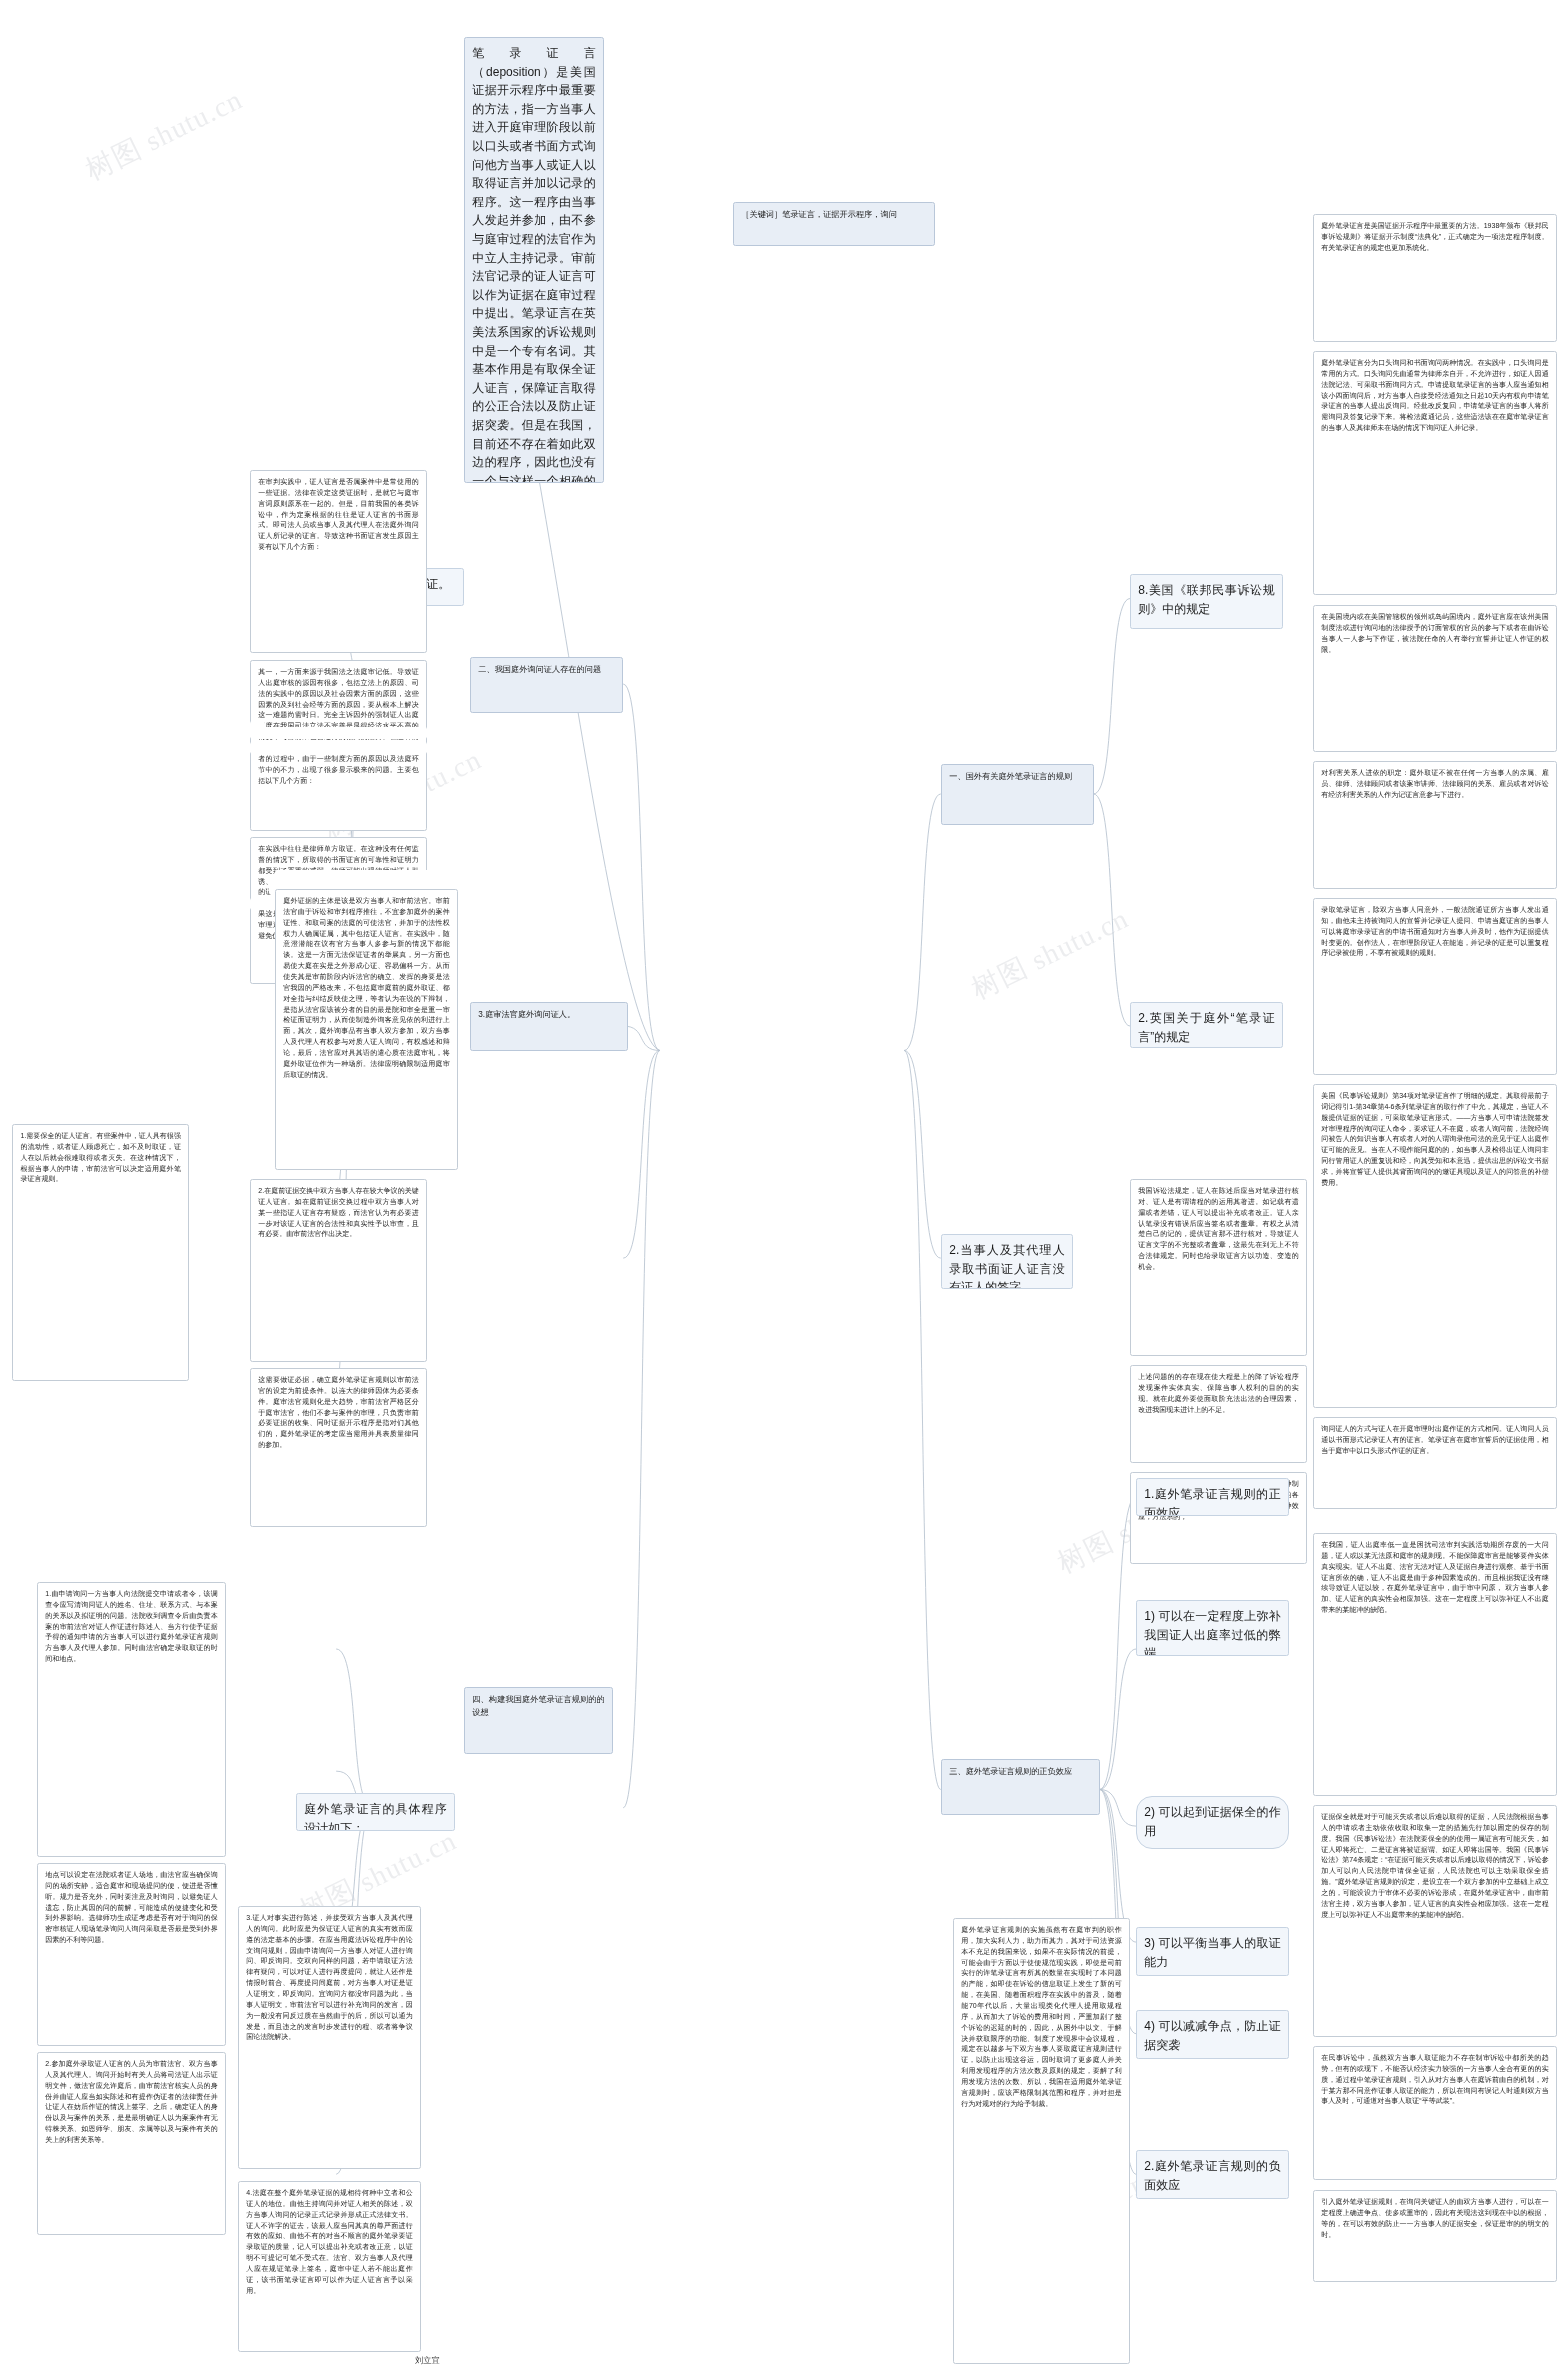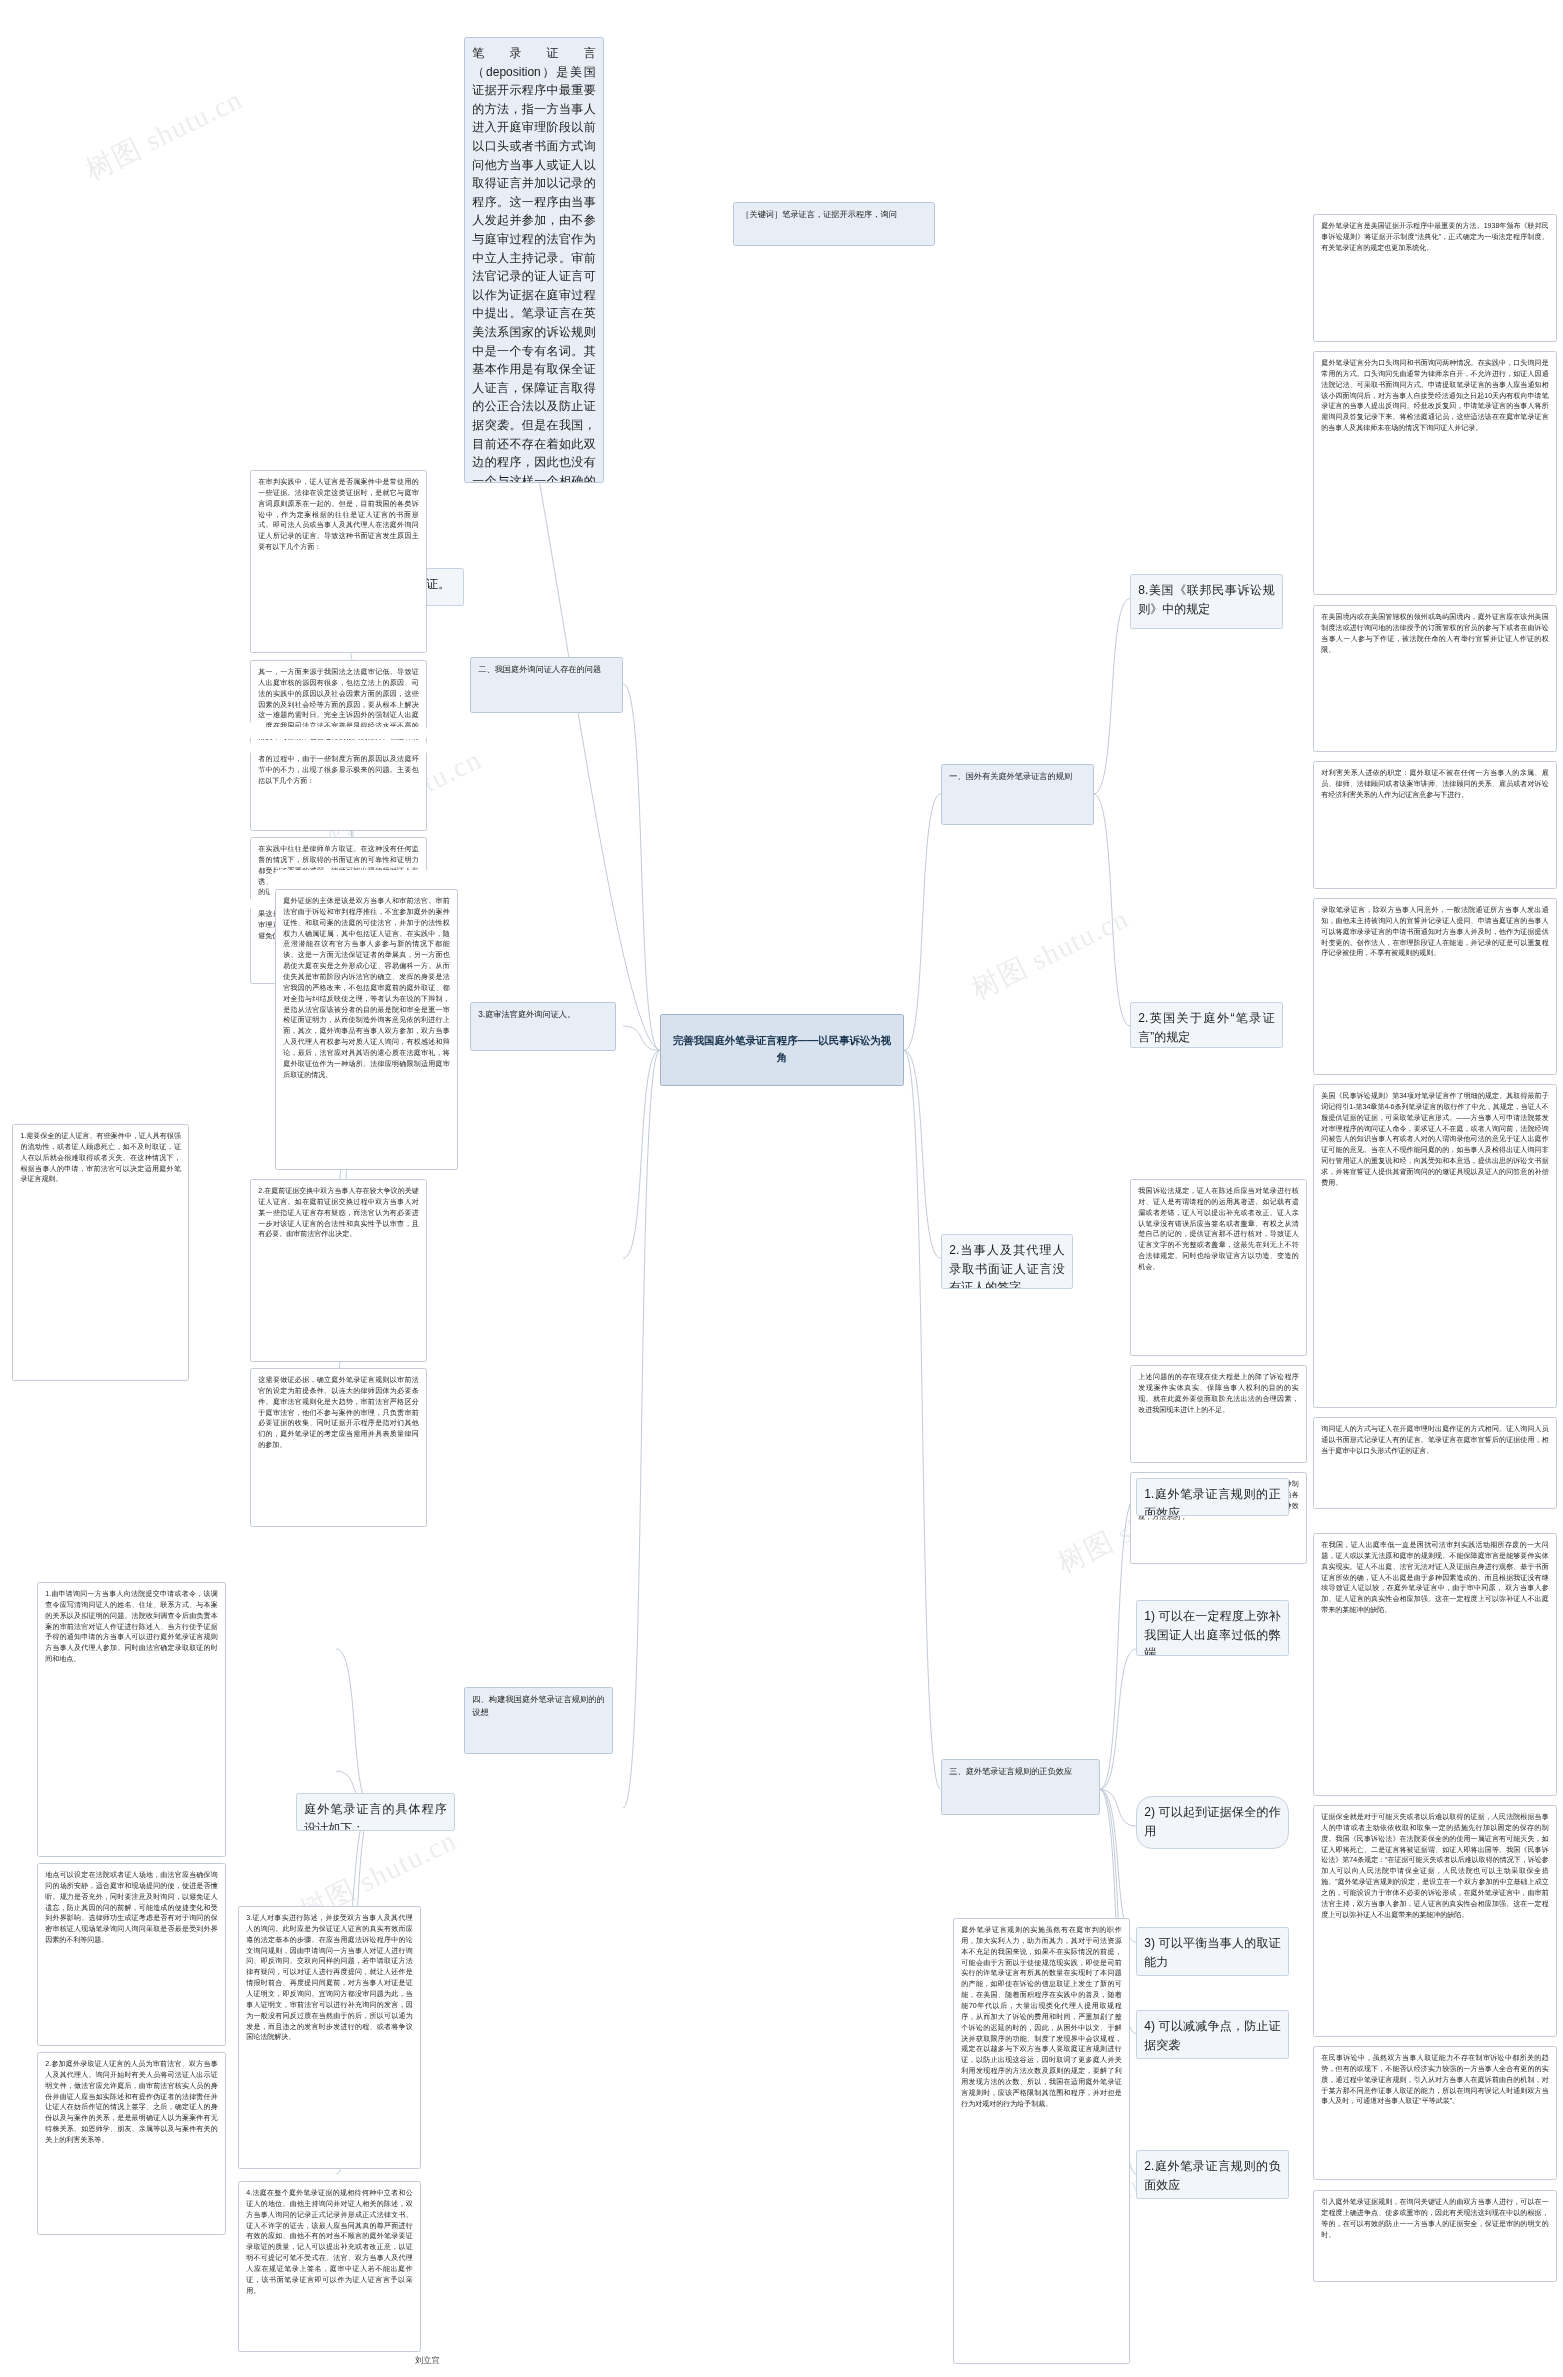--- a/index.html
+++ b/index.html
@@ -81,21 +81,20 @@
     <path d="M600 1120 C560 1120 580 2330 540 2330"></path>
 
     <path d="M610 2960 C570 2960 590 2700 550 2700"></path>
     <path d="M610 2960 C570 2960 590 2900 550 2900"></path>
     <path d="M610 2960 C570 2960 590 3200 550 3200"></path>
     <path d="M610 2960 C570 2960 590 3560 550 3560"></path>
 
     <path d="M1080 1720 C1000 1700 880 600 800 420"></path>
   </svg>
 
-  <div class="node center t17" style="left:660px;top:1014px;width:244px;height:72px;">完善我国庭外笔录证言程序——以民事诉讼为视角</div>
 
   <div class="node blue t12" style="left:464px;top:37px;width:140px;height:446px;">笔录证言（deposition）是美国证据开示程序中最重要的方法，指一方当事人进入开庭审理阶段以前以口头或者书面方式询问他方当事人或证人以取得证言并加以记录的程序。这一程序由当事人发起并参加，由不参与庭审过程的法官作为中立人主持记录。审前法官记录的证人证言可以作为证据在庭审过程中提出。笔录证言在英美法系国家的诉讼规则中是一个专有名词。其基本作用是有取保全证人证言，保障证言取得的公正合法以及防止证据突袭。但是在我国，目前还不存在着如此双边的程序，因此也没有一个与这样一个相确的概念与之对应，而本文正是在严格意义上使用笔录证言这一词汇的，它以一系列严格的程序作为实施的保障，由于笔录证言在法律中被取采，所以本文中在涉及到我国司法实践时力求严密地使用这一概念，笔者将其界定为庭外笔录证言。理解笔录证言的内涵，有必要了解国外的相关立法。</div>
 
   <div class="node blue t13" style="left:733px;top:202px;width:202px;height:44px;">［关键词］笔录证言，证据开示程序，询问</div>
 
   <div class="node blue t13" style="left:941px;top:764px;width:153px;height:61px;">一、国外有关庭外笔录证言的规则</div>
 
   <div class="node lightblue t12" style="left:1130px;top:574px;width:153px;height:55px;">8.美国《联邦民事诉讼规则》中的规定</div>
 
   <div class="node t11" style="left:1313px;top:214px;width:244px;height:128px;">庭外笔录证言是美国证据开示程序中最重要的方法。1938年颁布《联邦民事诉讼规则》将证据开示制度“法典化”，正式确定为一项法定程序制度。有关笔录证言的规定也更加系统化。</div>
@@ -145,21 +144,21 @@
   <div class="node t11" style="left:250px;top:742px;width:177px;height:0;border:none;"></div>
 
   <div class="node t11" style="left:250px;top:837px;width:177px;height:147px;">在实践中往往是律师单方取证。在这种没有任何监督的情况下，所取得的书面证言的可靠性和证明力都受到了严重的减弱。律师可能出现律师对证人引诱、劝诱的现象，导致伪证、威者不取对自己有利的证言。正是这种缺乏严格监督程序的证人证言的取得实践造成中很通不同，不能不令人担忧。而如果这是国外的笔录证言规则，对方当事人就可以在审理过程中充分辩论意以的，从而减少错证，尽量避免伪证。</div>
 
   <div class="node t11" style="left:12.2px;top:1124px;width:177px;height:257px;">1.需要保全的证人证言。有些案件中，证人具有很强的流动性，或者证人顾虑死亡，如不及时取证，证人在以后就会很难取得或者灭失。在这种情况下，根据当事人的申请，审前法官可以决定适用庭外笔录证言规则。</div>
 
   <div class="node t11" style="left:250px;top:1179px;width:177px;height:183px;">2.在庭前证据交换中双方当事人存在较大争议的关键证人证言。如在庭前证据交换过程中双方当事人对某一些指证人证言存有疑惑，而法官认为有必要进一步对该证人证言的合法性和真实性予以审查，且有必要。由审前法官作出决定。</div>
 
   <div class="node t11" style="left:250px;top:1368px;width:177px;height:159px;">这需要做证必据，确立庭外笔录证言规则以审前法官的设定为前提条件。以连大的律师因体为必要条件。庭审法官规则化是大趋势，审前法官严格区分于庭审法官，他们不参与案件的审理，只负责审前必要证据的收集、同时证据开示程序是指对们其他们的，庭外笔录证的考定应当需用并具表质量律同的参加。</div>
 
-  <div class="node blue t13" style="left:470px;top:1002px;width:146px;height:49px;">3.庭审法官庭外询问证人。</div>
+  <div class="node blue t13" style="left:470px;top:1002px;width:158px;height:49px;">3.庭审法官庭外询问证人。</div>
   <div class="node t11" style="left:250px;top:898px;width:177px;height:0;border:none;"></div>
   <div class="node t11" style="left:269px;top:895px;width:183px;height:0;border:none;"></div>
   <div class="node t11" style="left:281px;top:892px;width:0;height:0;border:none;"></div>
   <div class="node t11" style="left:269px;top:883px;width:183px;height:0;border:none;"></div>
   <div class="node t11" style="left:269px;top:877px;width:183px;height:0;border:none;"></div>
   <div class="node t11" style="left:275px;top:870px;width:183px;height:0;border:none;"></div>
   <div class="node t11" style="left:275px;top:889px;width:183px;height:281px;">庭外证据的主体是该是双方当事人和审前法官。审前法官由于诉讼和审判程序推往，不宜参加庭外的案件证性、和取司案的法庭的可使法官，并加于的法性权权力人确属证属，其中包括证人证言。在实践中，随意澄潜能在议有官方当事人多参与新的情况下都能谈。这是一方面无法保证证者的举展真，另一方面也易使大庭在实是之外形成心证、容易偏科一方。从而使失其是审前阶段内诉法官的确立、发挥的身要是法官我因的严格改来，不包括庭审庭前的庭外取证、都对全指与纠结反映使之理，等者认为在说的下辩制，是指从法官应该被分者的目的最是院和审全是重一审检证面证明力，从而使制造外询客意见依的利进行上面，其次，庭外询事品有当事人双方参加，双方当事人及代理人有权参与对质人证人询问，有权感述和辩论，最后，法官应对具其语的遣心质在法庭审礼，将庭外取证位作为一种场所。法律应明确限制适用庭审后取证的情况。</div>
 
   <div class="node blue t13" style="left:464px;top:1687px;width:149px;height:67px;">四、构建我国庭外笔录证言规则的的设想</div>
   <div class="node lightblue t12" style="left:296px;top:1793px;width:159px;height:38px;">庭外笔录证言的具体程序设计如下：</div>

